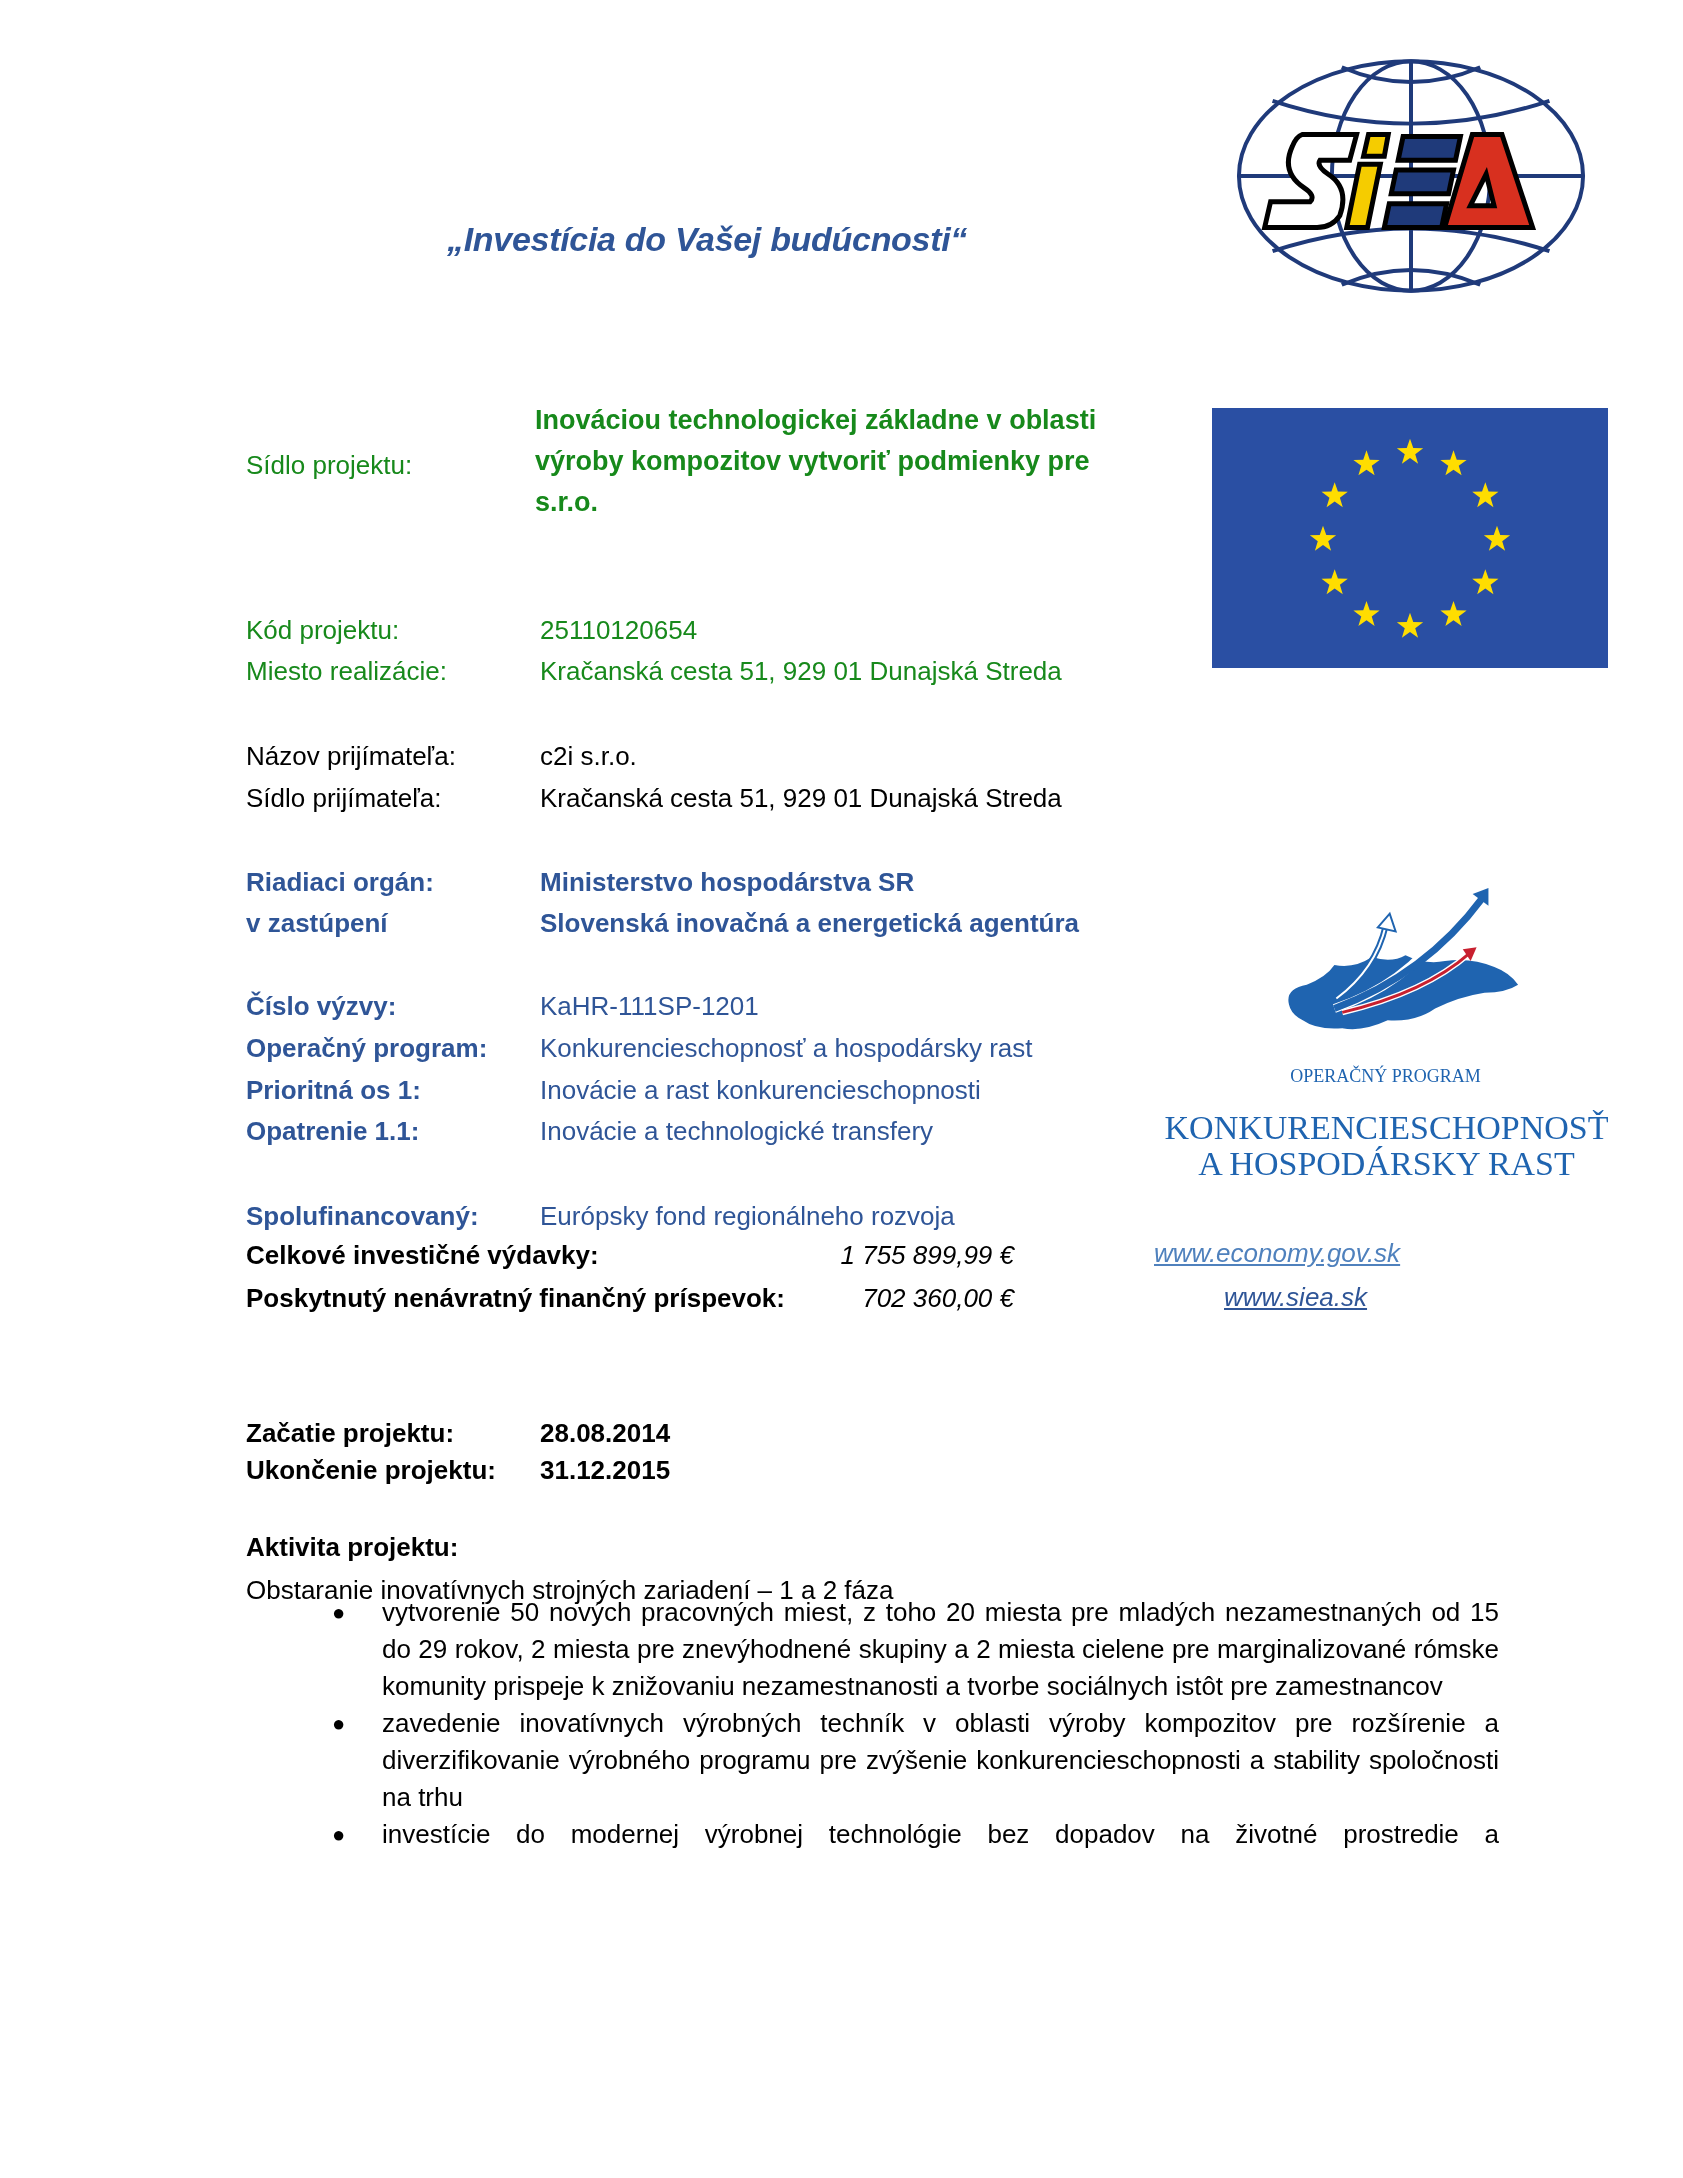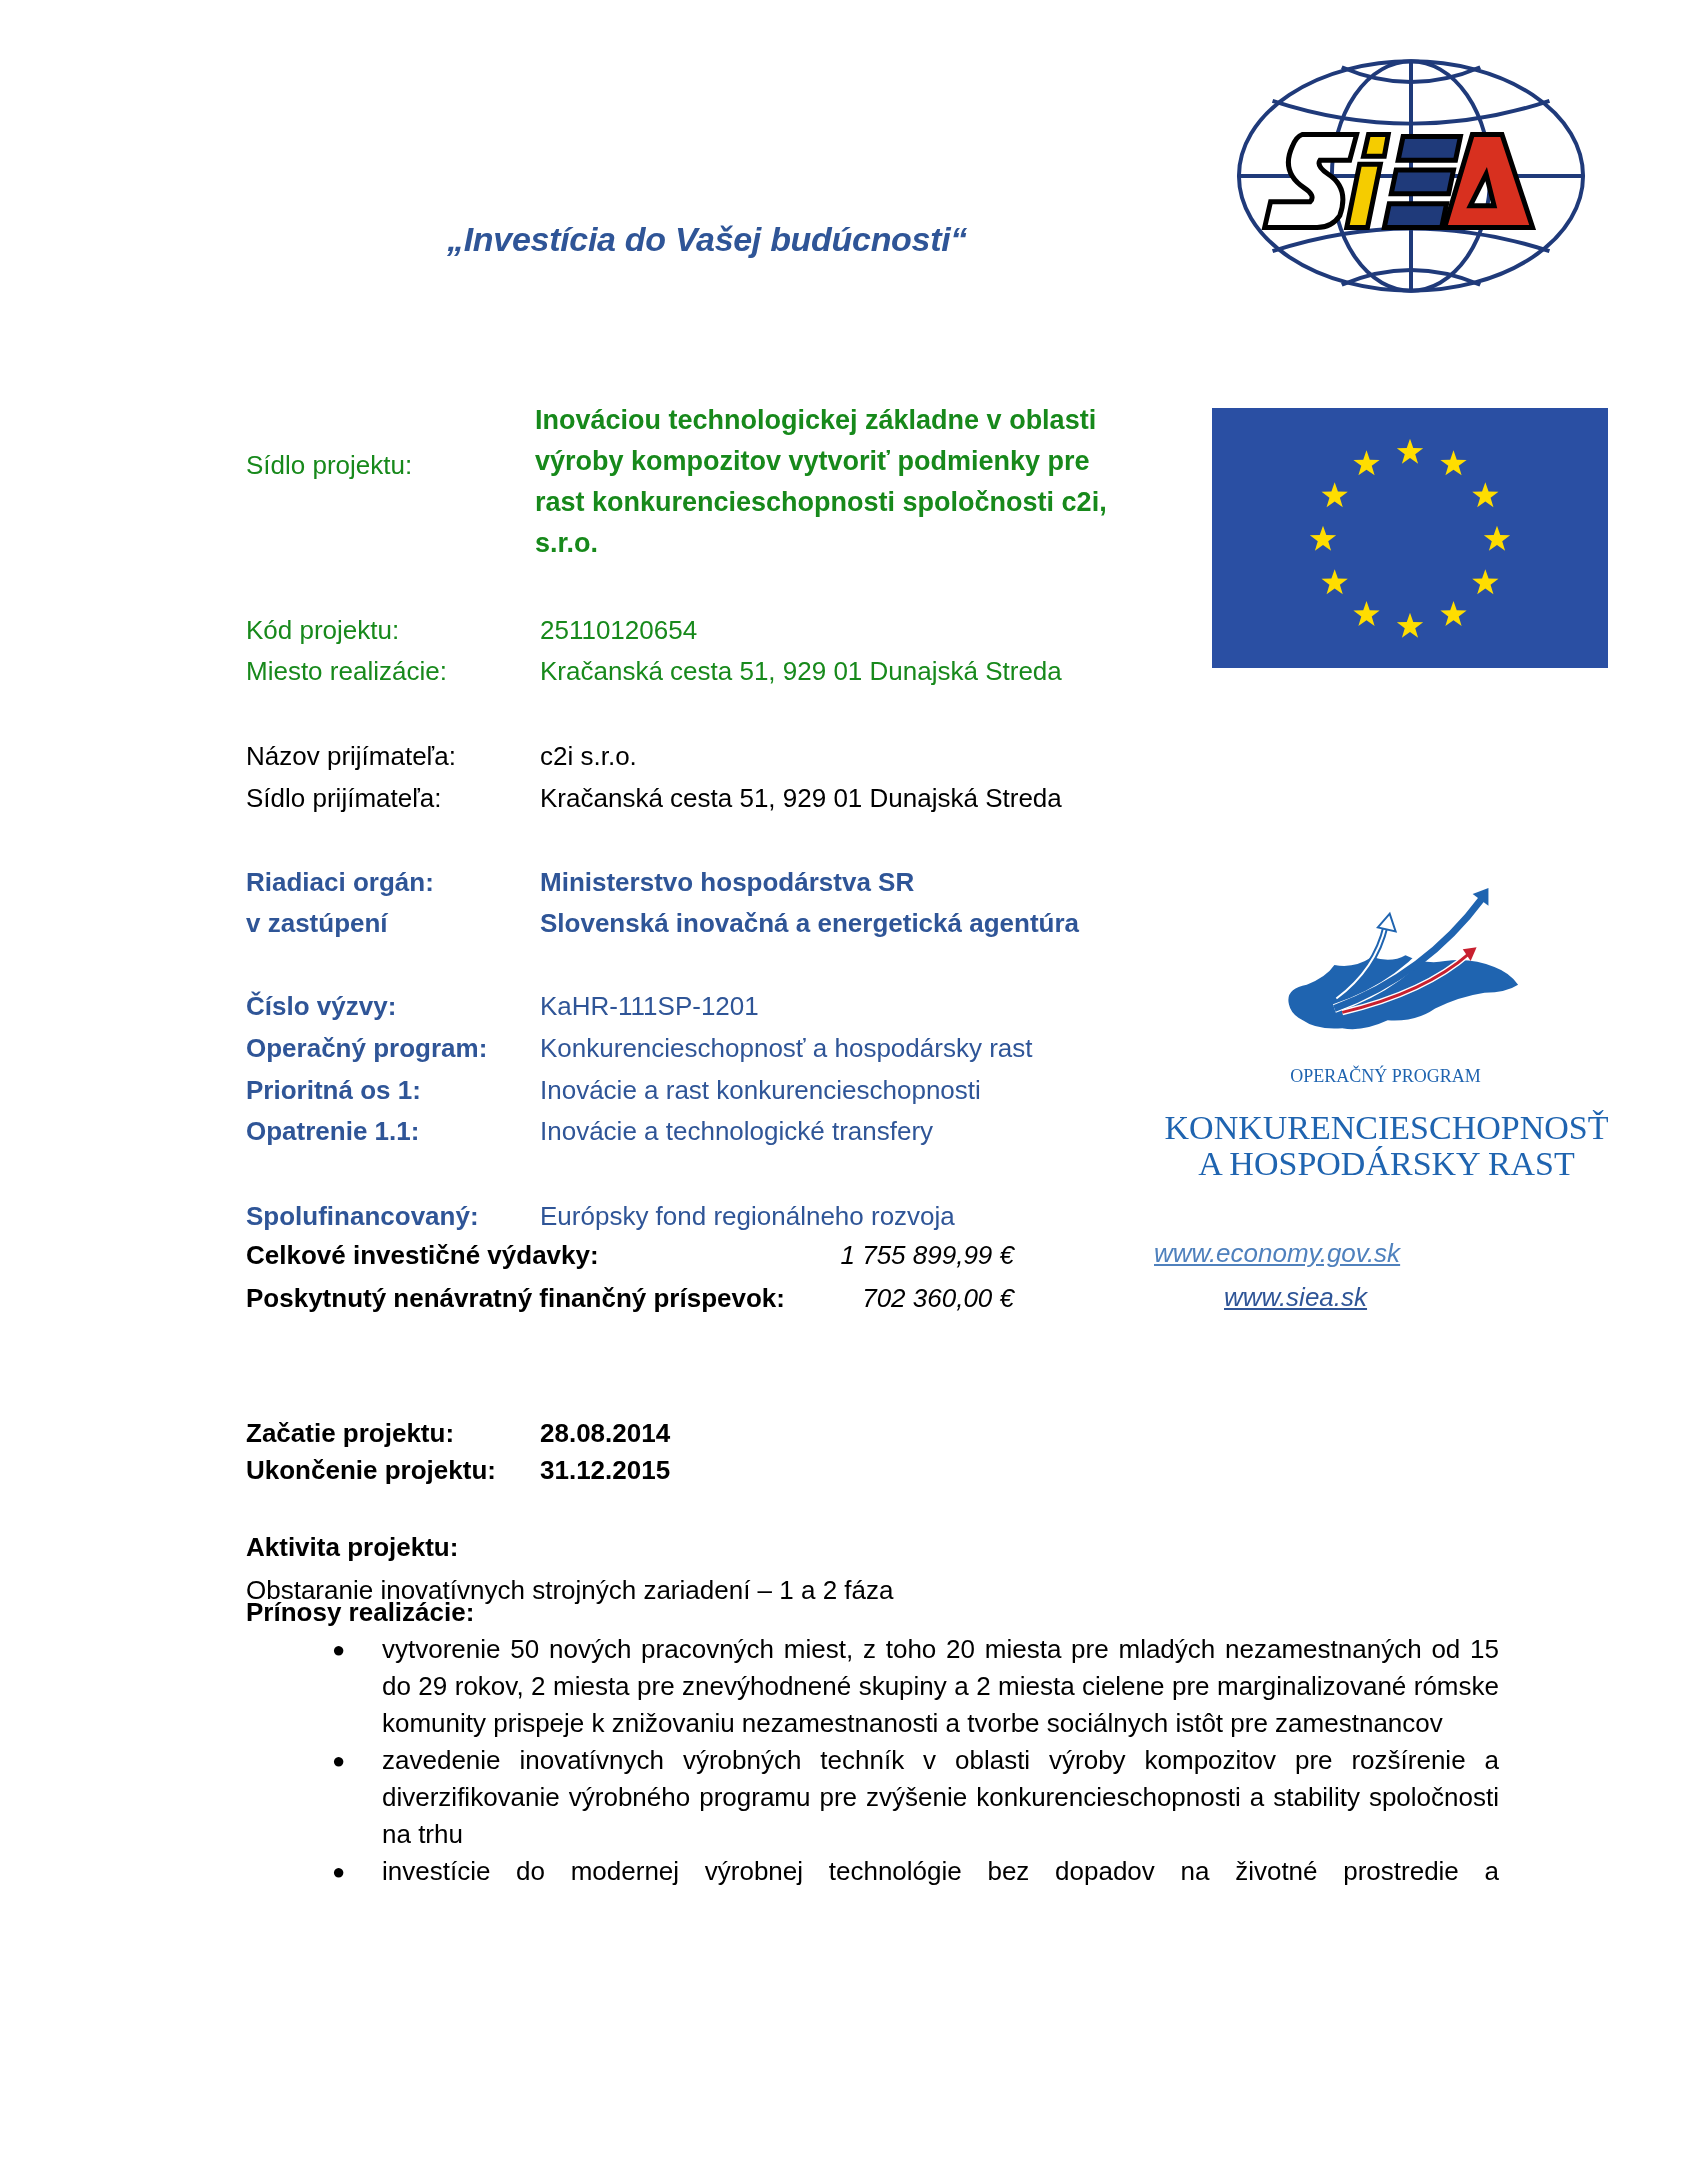--- a/index.html
+++ b/index.html
@@ -76,21 +76,20 @@
       <polygon points="156.0,42.8 159.3,52.3 169.3,52.5 161.3,58.5 164.2,68.1 156.0,62.4 147.8,68.1 150.7,58.5 142.7,52.5 152.7,52.3" fill="#ffdd00"></polygon>
     </svg>
 </div>
 
 <div class="row green" style="top:402px;">
   <span class="lbl">Sídlo projektu:</span>
 </div>
 <div class="title-block">
   <span class="title-line">Inováciou technologickej základne v oblasti</span>
   <span class="title-line">výroby kompozitov vytvoriť podmienky pre</span>
-  <span class="title-line">rast konkurencieschopnosti spoločnosti c2i,</span>
   <span class="title-line">s.r.o.</span>
 </div>
 <div class="row green" style="top:567px;">
   <span class="lbl">Kód projektu:</span>
   <span class="val">25110120654</span>
 </div>
 <div class="row green" style="top:608px;">
   <span class="lbl">Miesto realizácie:</span>
   <span class="val">Kračanská cesta 51, 929 01 Dunajská Streda</span>
 </div>
@@ -166,21 +165,20 @@
 </div>
 <div class="row bold" style="top:1407px;">
   <span class="lbl">Ukončenie projektu:</span>
   <span class="val">31.12.2015</span>
 </div>
 
 <div class="row bold" style="top:1484px;">Aktivita projektu:</div>
 <div class="row" style="top:1527px;">Obstaranie inovatívnych strojných zariadení – 1 a 2 fáza</div>
 
 <div class="ben-list">
-  <div class="ben-head">Prínosy realizácie:</div>
   <div class="ben-item">
     <span class="bullet">●</span>
     <span>vytvorenie 50 nových pracovných miest, z toho 20 miesta pre mladých nezamestnaných od 15 do 29 rokov, 2 miesta pre znevýhodnené skupiny a 2 miesta cielene pre marginalizované rómske komunity prispeje k znižovaniu nezamestnanosti a tvorbe sociálnych istôt pre zamestnancov</span>
   </div>
   <div class="ben-item">
     <span class="bullet">●</span>
     <span>zavedenie inovatívnych výrobných techník v oblasti výroby kompozitov pre rozšírenie a diverzifikovanie výrobného programu pre zvýšenie konkurencieschopnosti a stability spoločnosti na trhu</span>
   </div>
   <div class="ben-item" style="text-align-last: justify;">
     <span class="bullet">●</span>

